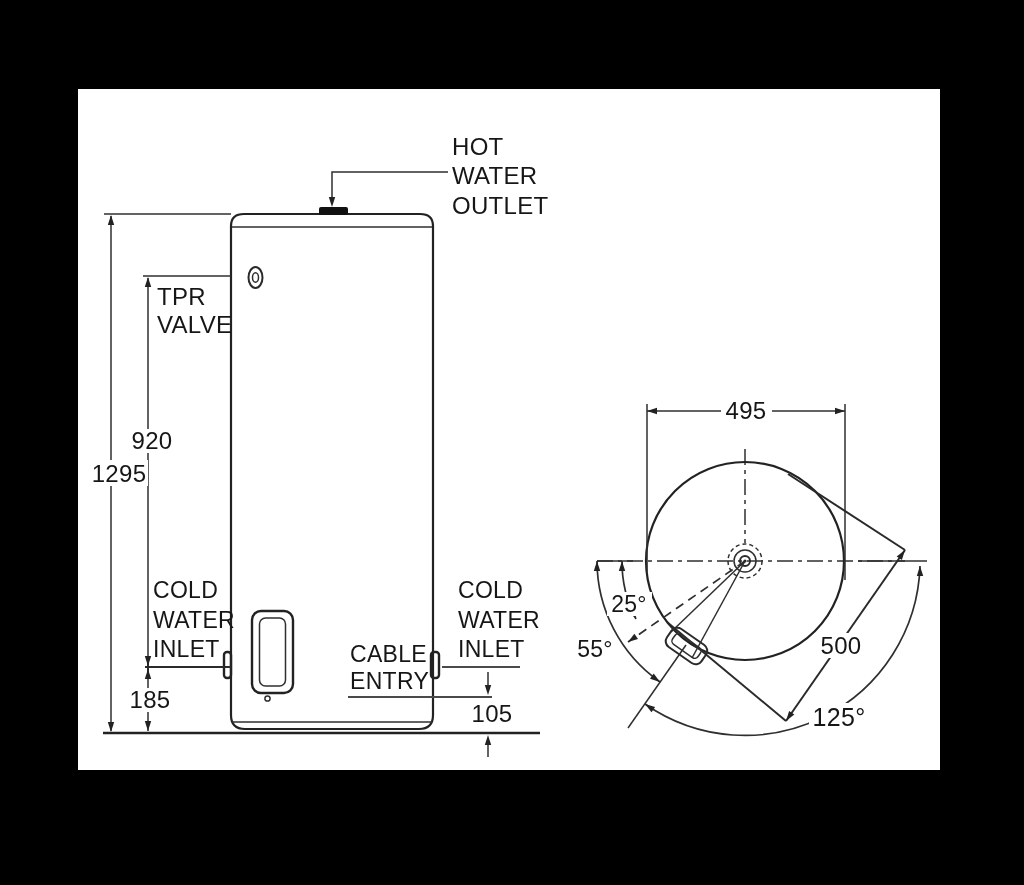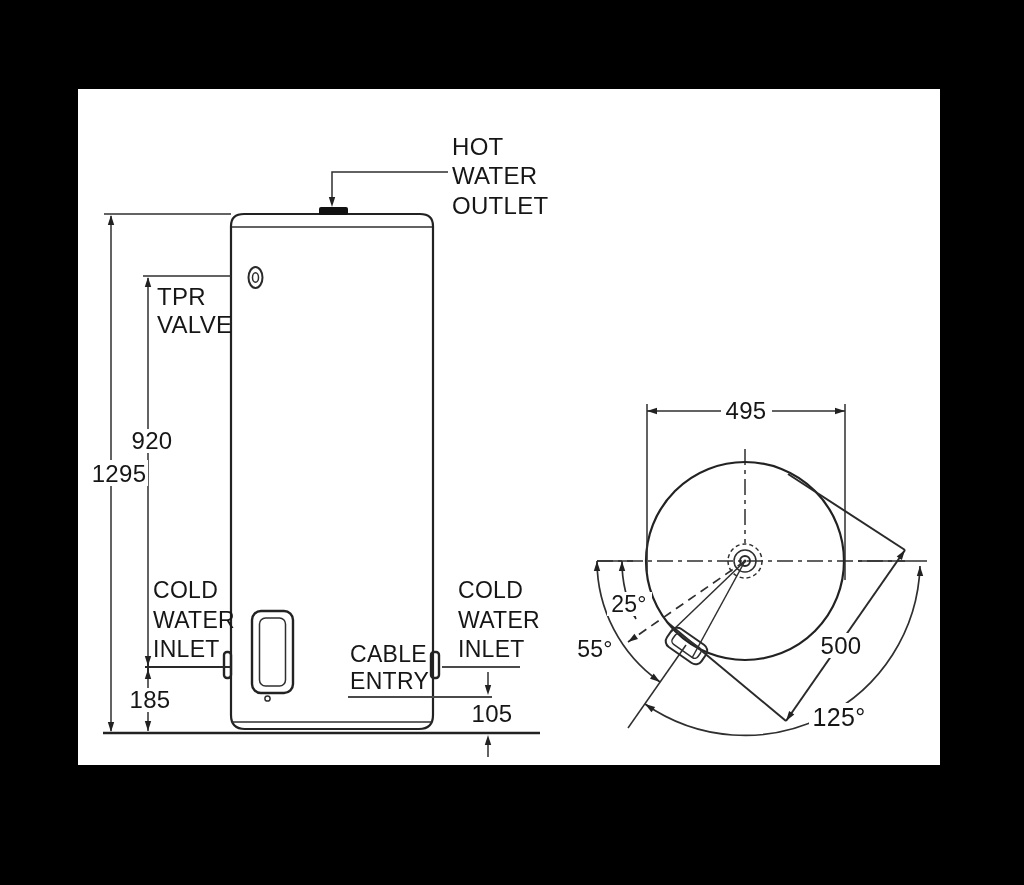--- a/index.html
+++ b/index.html
@@ -1,16 +1,16 @@
 <!DOCTYPE html>
 <html><head>
 <meta charset="utf-8">
 <style>
   html,body{margin:0;padding:0;background:#000;}
-  .stage{width:1024px;height:765px;background:#ffffff;position:relative;overflow:hidden;}
+  .stage{width:1024px;height:885px;background:#ffffff;position:relative;overflow:hidden;}
   svg{display:block;}
   svg text{font-family:"Liberation Sans","DejaVu Sans",sans-serif;fill:#161616;letter-spacing:.3px;}
   .lbl{font-size:23px;}
   .dim{font-size:24px;text-anchor:middle;}
   .dimL{font-size:25px;text-anchor:middle;}
   .s-main{stroke:#222;stroke-width:2.2;fill:none;}
   .s-bold{stroke:#222;stroke-width:2.4;fill:none;}
   .s-med{stroke:#2a2a2a;stroke-width:2;fill:none;}
   .s-thin{stroke:#2f2f2f;stroke-width:1.5;fill:none;}
   .s-dim{stroke:#2f2f2f;stroke-width:1.7;fill:none;}

